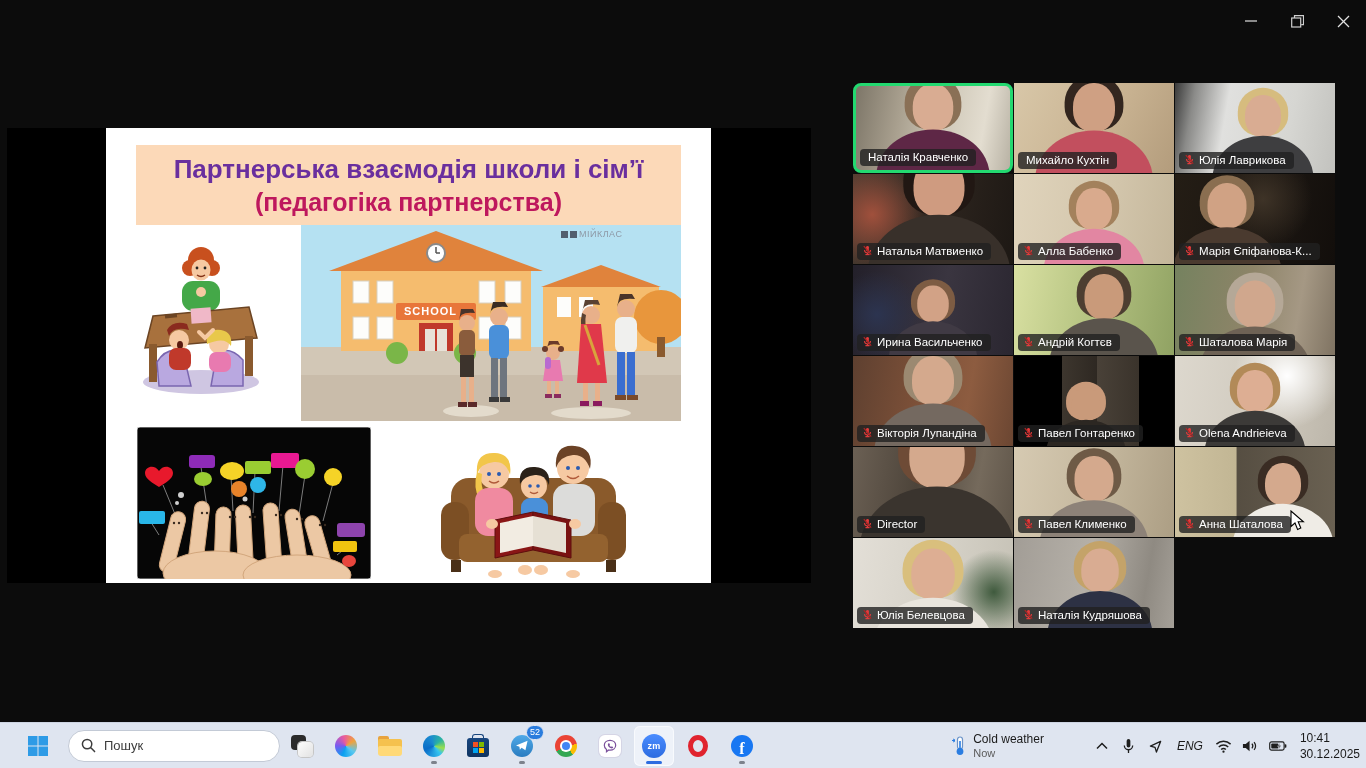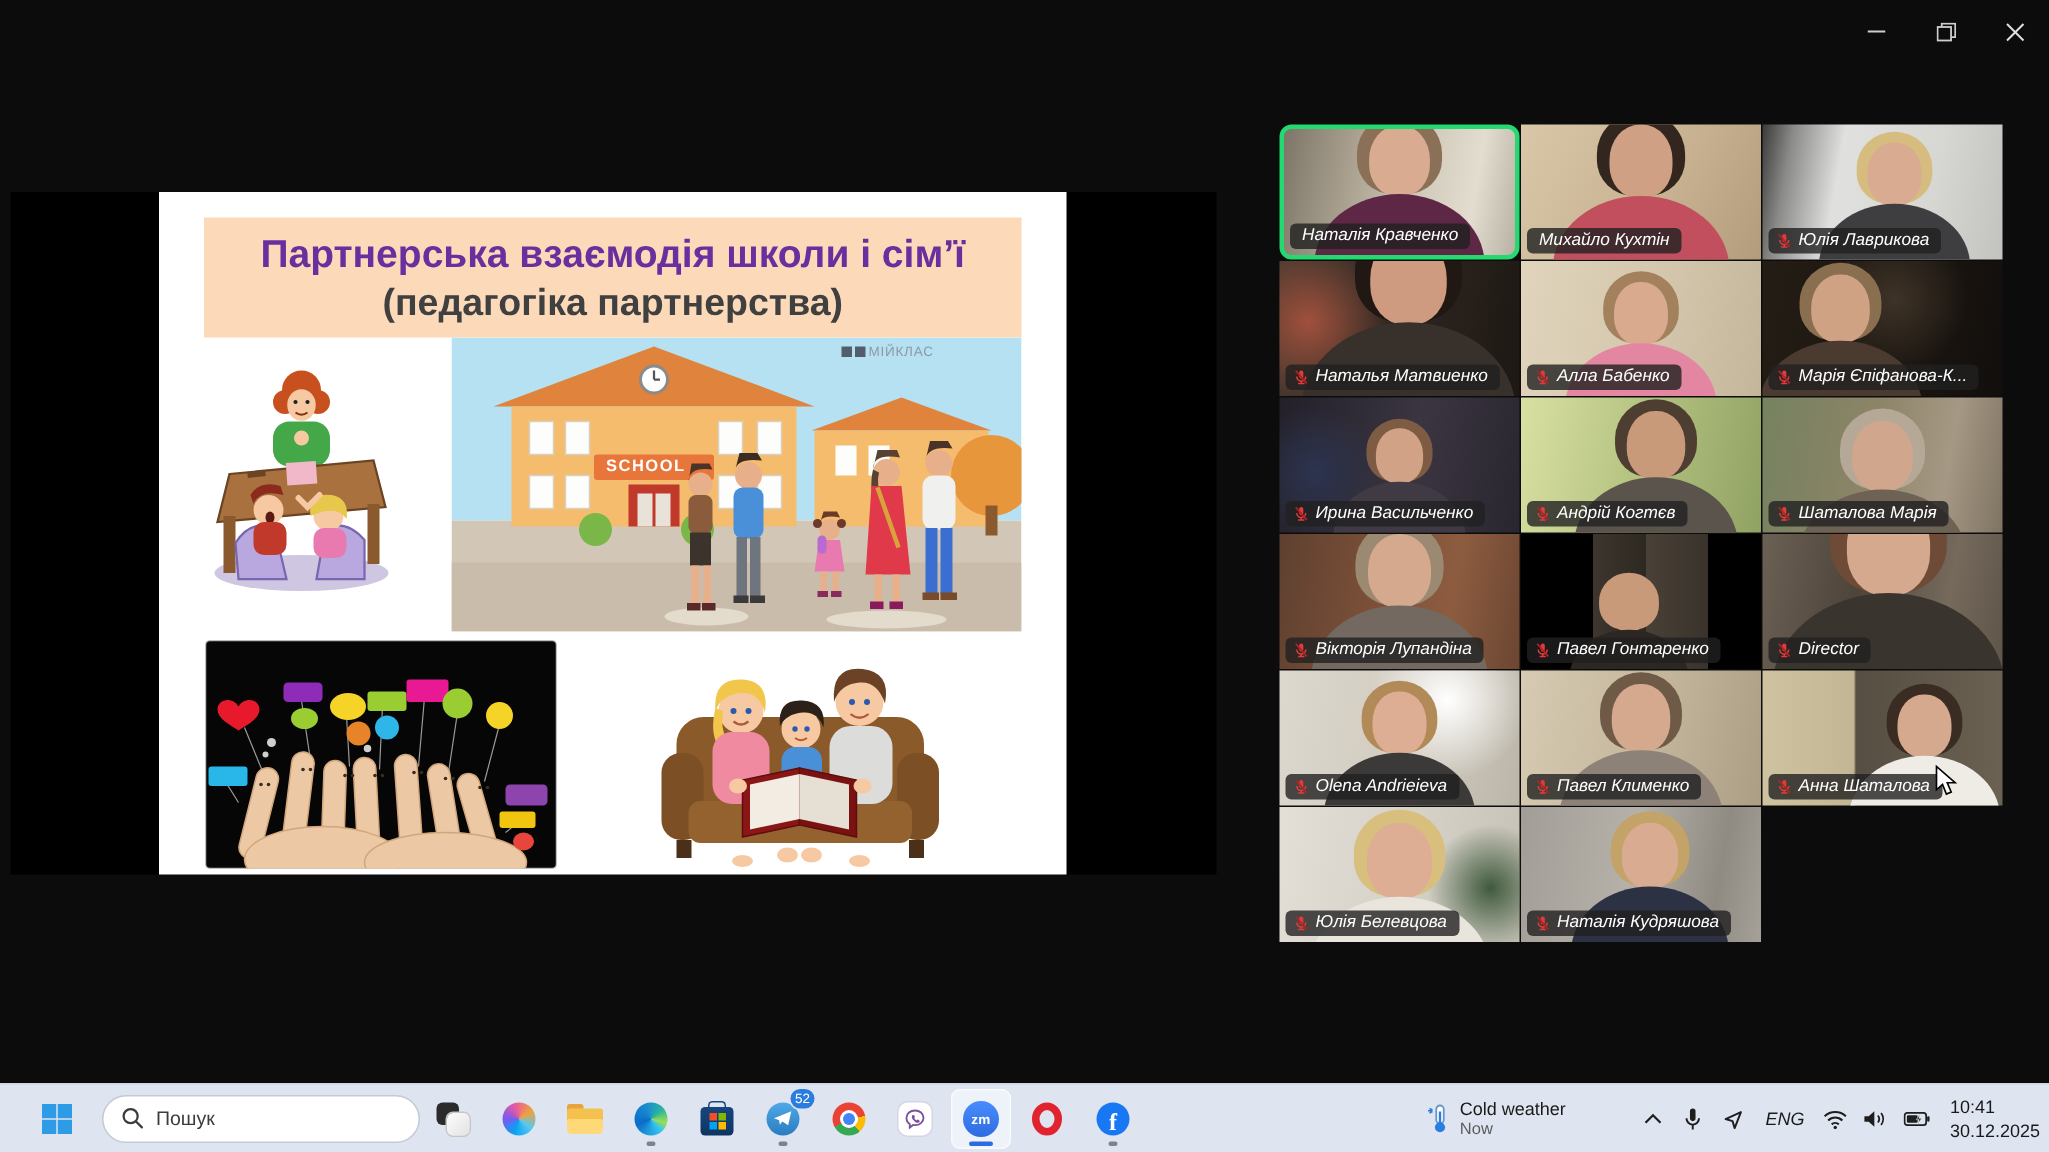--- a/index.html
+++ b/index.html
@@ -24,23 +24,23 @@
 
   
   .grid { position:absolute; left:853px; top:83px; width:482px; height:542px;
           display:grid; grid-template-columns:repeat(3,160px); grid-template-rows:repeat(6,90px); gap:1px; background:#0c0c0c; }
   .tile { position:relative; overflow:hidden; background:#222; }
   .tile.active { border:3px solid #23d970; border-radius:8px; }
   .person { position:absolute; left:50%; bottom:-6px; width:100px; height:72px; margin-left:-50px; transform-origin:50% 100%; }
   .person .hair { position:absolute; left:29px; top:-4px; width:42px; height:40px; border-radius:50% 50% 42% 42%; }
   .person .head { position:absolute; left:35px; top:2px; width:30px; height:35px; border-radius:48% 48% 44% 44%; }
   .person .shoulders { position:absolute; left:8px; top:36px; width:84px; height:38px; border-radius:55% 55% 0 0 / 100% 100% 0 0; }
-  .name-tag { position:absolute; left:4px; bottom:4px; display:flex; align-items:flex-end; gap:4px;
+  .name-tag { position:absolute; left:4px; bottom:4px; display:flex; align-items:flex-start; gap:4px;
               background:rgba(32,32,32,.8); border-radius:4px; padding:2px 8px 3px 5px;
-              color:#fff; font-size:11.5px; white-space:nowrap; z-index:5; max-width:152px; overflow:hidden;font-style:italic; }
+              color:#fff; font-size:11.5px; white-space:nowrap; z-index:5; max-width:152px; overflow:hidden; }
   .tile.unmuted .name-tag { padding-left:8px; }
   .mic-off { flex:0 0 auto; }
 
   
   .taskbar { position:absolute; left:0; bottom:0; width:1366px; height:46px; background:#dfe5f0;
              border-top:1px solid #cdd4e2; display:flex; align-items:center; z-index:30; }
   .tb-left { display:flex; align-items:center; padding-left:18px; }
   .start-btn { width:40px; height:40px; display:flex; align-items:center; justify-content:center; }
   .search-box { margin-left:10px; width:212px; height:32px; background:#fff; border:1px solid #c3cad6; border-radius:16px;
                 display:flex; align-items:center; padding:0 12px; gap:8px; }
@@ -86,21 +86,21 @@
       <line x1="1" y1="1" x2="12" y2="12" stroke="#e2e2e2" stroke-width="1.3"></line>
         <line x1="12" y1="1" x2="1" y2="12" stroke="#e2e2e2" stroke-width="1.3"></line>
     </svg>
   </div>
 </div>
 
 <div class="share-area">
   <div class="slide">
     <div class="banner" id="slide-banner" style="background: rgb(252, 217, 184);">
       <div class="l1" id="slide-title" style="color: rgb(106, 47, 158);">Партнерська взаємодія школи і сім’ї</div>
-      <div class="l2" id="slide-subtitle" style="color: #404040;">(педагогіка партнерства)</div>
+      <div class="l2" id="slide-subtitle" style="color: #be185d;">(педагогіка партнерства)</div>
     </div>
 
     <svg class="clip" style="left:29px;top:116px;" width="132" height="150" viewBox="0 0 132 150">
       <ellipse cx="66" cy="138" rx="58" ry="12" fill="#cfc6e2"></ellipse>
       <circle cx="66" cy="16" r="13" fill="#c8501e"></circle>
       <circle cx="55" cy="24" r="8" fill="#c8501e"></circle>
         <circle cx="77" cy="24" r="8" fill="#c8501e"></circle>
       <ellipse cx="66" cy="26" rx="9.5" ry="10.5" fill="#f6c9a2"></ellipse>
       <circle cx="62" cy="24" r="1.4" fill="#222"></circle>
         <circle cx="70" cy="24" r="1.4" fill="#222"></circle>
@@ -497,53 +497,53 @@
           <rect x="9" y="2" width="6" height="12" rx="3" fill="#e23b3b"></rect>
           <path d="M5.5 11a6.5 6.5 0 0 0 13 0" stroke="#e23b3b" stroke-width="2.2" fill="none"></path>
           <line x1="12" y1="17.5" x2="12" y2="21" stroke="#e23b3b" stroke-width="2.2"></line>
           <line x1="7.5" y1="21" x2="16.5" y2="21" stroke="#e23b3b" stroke-width="2.2"></line>
           <line x1="4" y1="2.5" x2="20" y2="21" stroke="#b02424" stroke-width="2.6"></line>
         </svg>
         <span>Павел Гонтаренко</span>
       </div>
     </div>
 
+    <div class="tile" style="background: radial-gradient(circle at 70% 22%, rgb(255, 255, 255) 0%, rgba(255, 255, 255, 0) 40%), linear-gradient(100deg, rgb(221, 216, 206), rgb(207, 201, 189) 60%, rgb(188, 182, 170));">
+      <div class="person" style="transform: translateX(0px) translateY(2px) scale(1.2);">
+        <div class="hair" style="background: rgb(178, 138, 88);"></div>
+        <div class="head" style="background: rgb(221, 174, 147);"></div>
+        <div class="shoulders" style="background: rgb(60, 58, 56);"></div>
+      </div>
+      <div class="name-tag">
+        <svg class="mic-off" width="11" height="11" viewBox="0 0 24 24">
+          <rect x="9" y="2" width="6" height="12" rx="3" fill="#e23b3b"></rect>
+          <path d="M5.5 11a6.5 6.5 0 0 0 13 0" stroke="#e23b3b" stroke-width="2.2" fill="none"></path>
+          <line x1="12" y1="17.5" x2="12" y2="21" stroke="#e23b3b" stroke-width="2.2"></line>
+          <line x1="7.5" y1="21" x2="16.5" y2="21" stroke="#e23b3b" stroke-width="2.2"></line>
+          <line x1="4" y1="2.5" x2="20" y2="21" stroke="#b02424" stroke-width="2.6"></line>
+        </svg>
+        <span>Olena Andrieieva</span>
+      </div>
+    </div>
+
     <div class="tile" style="background: linear-gradient(100deg, rgb(107, 96, 84), rgb(77, 68, 58) 40%, rgb(117, 106, 92) 75%, rgb(94, 84, 72));">
       <div class="person" style="transform: translateX(4px) translateY(10px) scale(1.85);">
         <div class="hair" style="background: rgb(110, 75, 54);"></div>
         <div class="head" style="background: rgb(212, 169, 141);"></div>
         <div class="shoulders" style="background: rgb(58, 52, 46);"></div>
       </div>
       <div class="name-tag">
         <svg class="mic-off" width="11" height="11" viewBox="0 0 24 24">
           <rect x="9" y="2" width="6" height="12" rx="3" fill="#e23b3b"></rect>
           <path d="M5.5 11a6.5 6.5 0 0 0 13 0" stroke="#e23b3b" stroke-width="2.2" fill="none"></path>
           <line x1="12" y1="17.5" x2="12" y2="21" stroke="#e23b3b" stroke-width="2.2"></line>
           <line x1="7.5" y1="21" x2="16.5" y2="21" stroke="#e23b3b" stroke-width="2.2"></line>
           <line x1="4" y1="2.5" x2="20" y2="21" stroke="#b02424" stroke-width="2.6"></line>
         </svg>
         <span>Director</span>
-      </div>
-    </div>
-
-    <div class="tile" style="background: radial-gradient(circle at 70% 22%, rgb(255, 255, 255) 0%, rgba(255, 255, 255, 0) 40%), linear-gradient(100deg, rgb(221, 216, 206), rgb(207, 201, 189) 60%, rgb(188, 182, 170));">
-      <div class="person" style="transform: translateX(0px) translateY(2px) scale(1.2);">
-        <div class="hair" style="background: rgb(178, 138, 88);"></div>
-        <div class="head" style="background: rgb(221, 174, 147);"></div>
-        <div class="shoulders" style="background: rgb(60, 58, 56);"></div>
-      </div>
-      <div class="name-tag">
-        <svg class="mic-off" width="11" height="11" viewBox="0 0 24 24">
-          <rect x="9" y="2" width="6" height="12" rx="3" fill="#e23b3b"></rect>
-          <path d="M5.5 11a6.5 6.5 0 0 0 13 0" stroke="#e23b3b" stroke-width="2.2" fill="none"></path>
-          <line x1="12" y1="17.5" x2="12" y2="21" stroke="#e23b3b" stroke-width="2.2"></line>
-          <line x1="7.5" y1="21" x2="16.5" y2="21" stroke="#e23b3b" stroke-width="2.2"></line>
-          <line x1="4" y1="2.5" x2="20" y2="21" stroke="#b02424" stroke-width="2.6"></line>
-        </svg>
-        <span>Olena Andrieieva</span>
       </div>
     </div>
 
     <div class="tile" style="background: linear-gradient(100deg, rgb(214, 202, 178), rgb(195, 182, 156) 55%, rgb(172, 158, 132));">
       <div class="person" style="transform: translateX(0px) translateY(4px) scale(1.3);">
         <div class="hair" style="background: rgb(110, 90, 70);"></div>
         <div class="head" style="background: rgb(212, 169, 141);"></div>
         <div class="shoulders" style="background: rgb(141, 130, 120);"></div>
       </div>
       <div class="name-tag">

